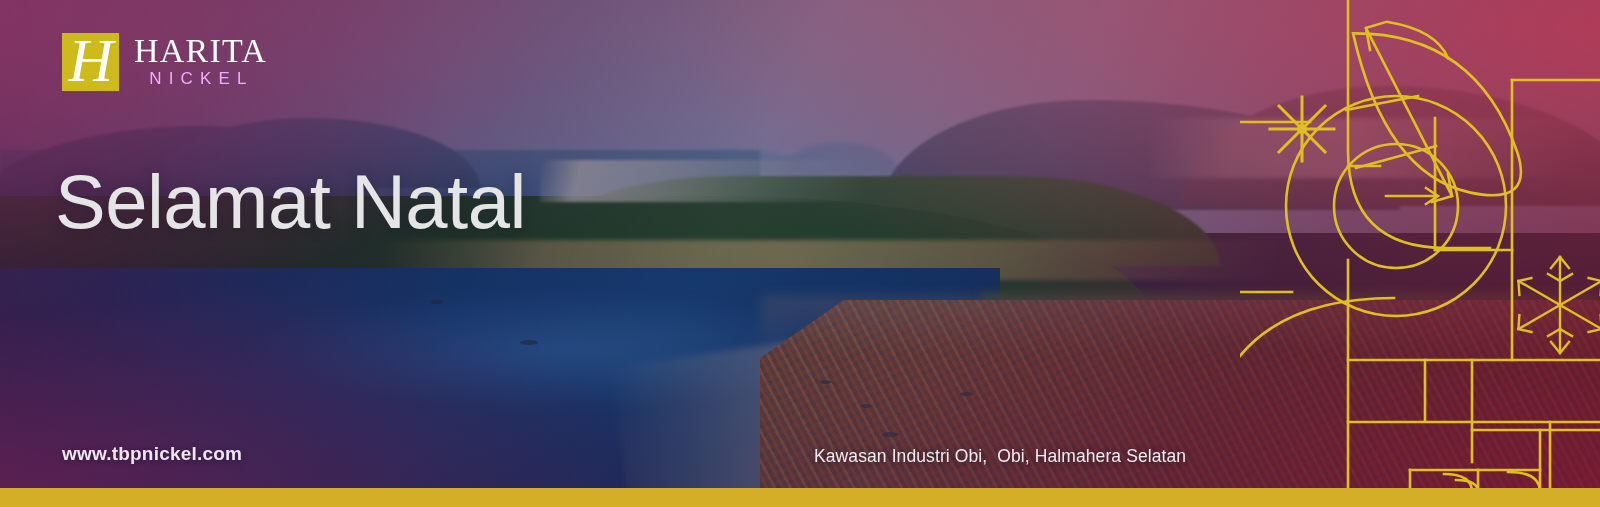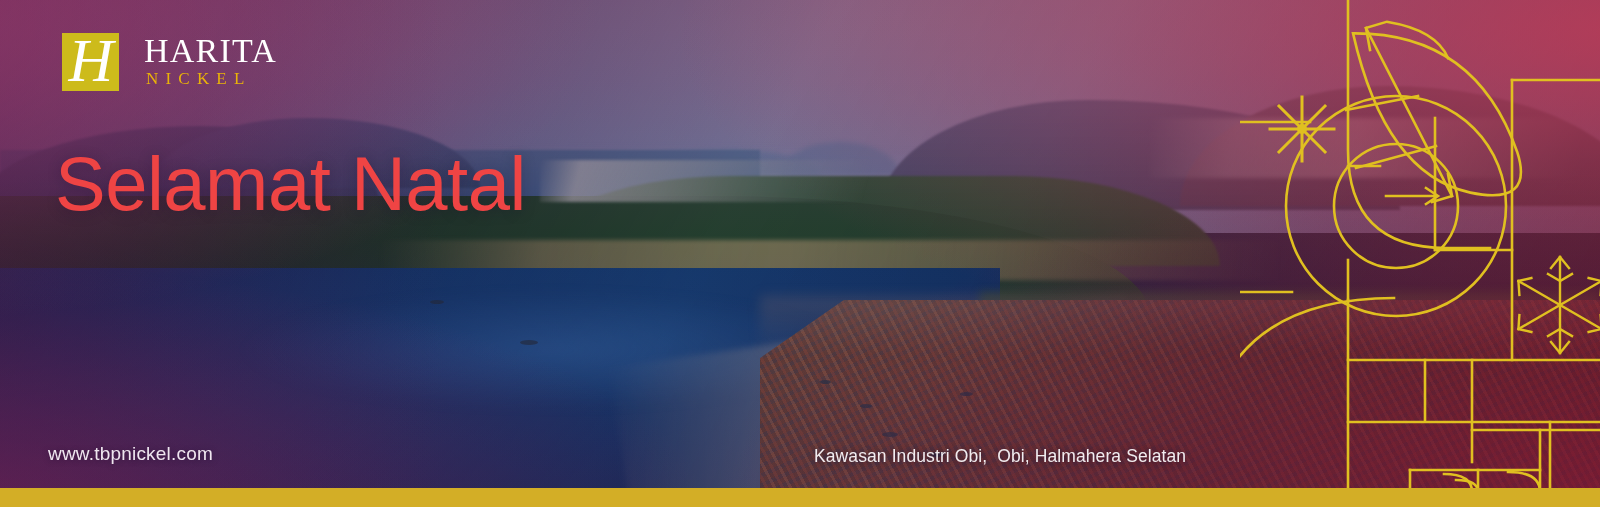--- a/index.html
+++ b/index.html
@@ -180,44 +180,44 @@
 
   
   .logo{ position:absolute; left:62px; top:33px; height:62px; display:flex; align-items:flex-start; }
   .logo-mark{ position:relative; width:57px; height:58px; background:#cdbb1b; flex:none; }
   .logo-h{
     position:absolute; left:-12px; top:-3px; width:82px; height:64px;
     font-family:"Liberation Serif", serif; font-style:italic; font-weight:400;
     font-size:62px; line-height:60px; color:#ffffff; text-align:center;
     letter-spacing:0;
   }
-  .logo-text{ margin-left:25px; padding-top:1px; }
+  .logo-text{ margin-left:15px; padding-top:1px; }
   .logo-name{
     font-family:"Liberation Serif", serif; font-weight:400; color:#ffffff;
     font-size:34px; line-height:34px; letter-spacing:1.2px;
   }
   .logo-sub{
-    font-family:Liberation Serif, serif; font-weight:400; color:#eab308;
-    font-size:17px; line-height:22px; letter-spacing:7.2px; 
+    font-family:Liberation Sans, sans-serif; font-weight:400; color:#f0abfc;
+    font-size:17px; line-height:22px; letter-spacing:7.2px; text-align:center;
     margin-left:2px;
   }
 
   
   .headline{
-    position:absolute; left:55px; top:140px; width:860px;
-    color:#ef4444; font-weight:300;
+    position:absolute; left:55px; top:158px; width:860px;
+    color:#e5e5e5; font-weight:300;
     font-size:76px; line-height:88px; letter-spacing:-.5px;
     text-shadow:0 2px 14px rgba(20,10,40,.28);
   }
   .headline .l2{ display:block; }
 
   
   .site{
-    position:absolute; left:48px; top:443px;
-    color:#efe6ef; font-size:19px; font-weight:400; letter-spacing:.2px;
+    position:absolute; left:62px; top:443px;
+    color:#efe6ef; font-size:19px; font-weight:700; letter-spacing:.2px;
     text-shadow:0 1px 6px rgba(20,10,40,.40);
   }
   .loc{
     position:absolute; left:814px; top:446px;
     color:#f1ecef; font-size:17.5px; font-weight:300; letter-spacing:.1px;
     white-space:pre;
     text-shadow:0 1px 7px rgba(20,10,40,.55);
     text-align:center;
   }
 

